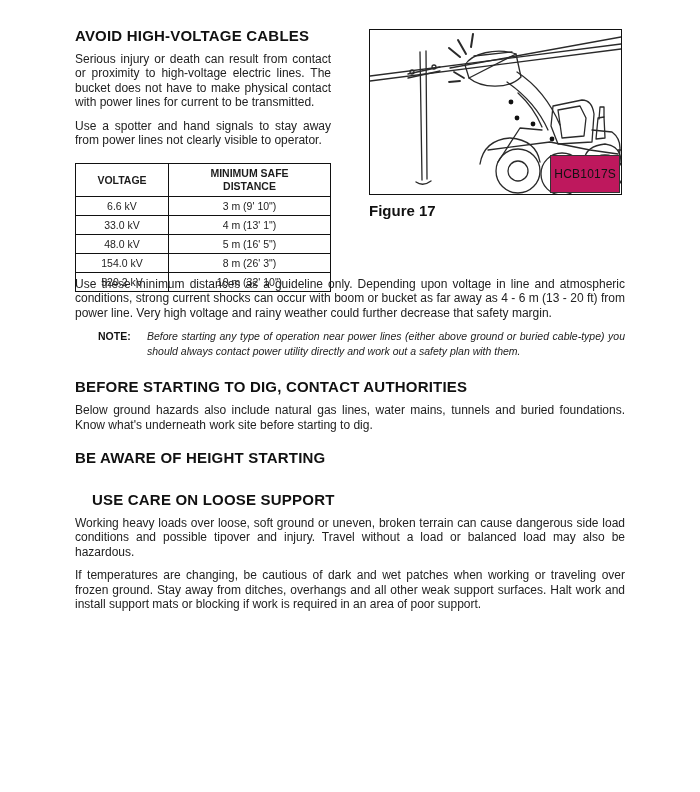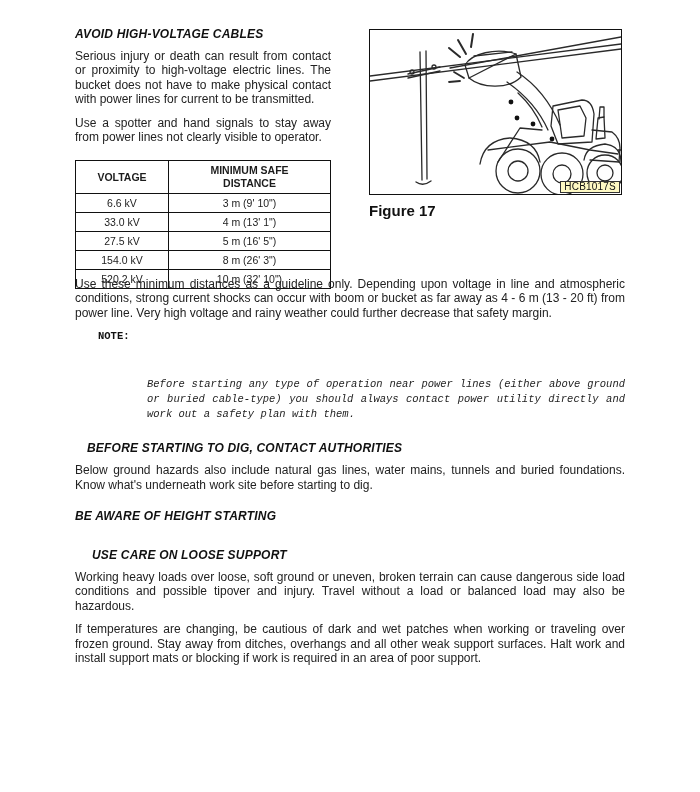--- a/index.html
+++ b/index.html
@@ -1,21 +1,21 @@
 <!DOCTYPE html>
 <html><head>
 <meta charset="utf-8">
 <style>
   html,body { margin:0; padding:0; background:#ffffff; }
   .page {
     position:relative; width:700px; height:792px; background:#ffffff;
     font-family:"Liberation Sans", sans-serif; color:#1c1c1c; overflow:hidden;
   }
   h1,h2,p { margin:0; }
-  .heading { font-size:12px; font-weight:bold; letter-spacing:.2px; color:#111;font-style:italic; }
+  .heading { font-size:15px; font-weight:bold; letter-spacing:.2px; color:#111; }
   .body-text { font-size:12px; line-height:14.4px; text-align:justify; color:#222; }
 
   
   .left-col { position:absolute; left:75px; top:27px; width:256px; }
   .left-col .heading { margin-bottom:8px; }
   .left-col p { margin-bottom:9px; }
 
   table.vtable { border-collapse:collapse; width:256px; margin-top:16px; }
   table.vtable th, table.vtable td {
     border:1.2px solid #111; text-align:center; vertical-align:middle;
@@ -25,32 +25,32 @@
   table.vtable td { height:16px; }
   .col-voltage { width:88px; }
   .th-wrap { display:block; width:120px; margin:0 auto; line-height:13px; }
   .th-v { line-height:13px; display:block; }
 
   
   .figure-block { position:absolute; left:369px; top:29px; width:254px; }
   .figure-box { position:relative; width:251px; height:164px; border:1.5px solid #111; background:#fff; }
   .figure-box svg { display:block; }
   .figure-code {
-    position:absolute; right:1px; bottom:1px; background:#fef9c3; color:#111;
-    border:1px solid #333; font-size:10px; line-height:10px; padding:0 3px; letter-spacing:.2px;
+    position:absolute; right:1px; bottom:1px; background:#be185d; color:#111;
+    border:1px solid #333; font-size:12px; line-height:10px; padding:13px 3px; letter-spacing:.2px;
   }
   .figure-caption { margin-top:7px; font-size:15px; font-weight:bold; color:#111; }
 
   
   .body-col { position:absolute; left:75px; top:277px; width:550px; }
   .body-col .body-text { margin-bottom:9px; }
-  .note-row { display:flex; margin:2px 0 0 23px; width:527px;font-family:Liberation Mono, monospace; }
+  .note-row { display:flex; margin:2px 0 0 23px; width:527px; }
   .note-label { font-size:10.5px; font-weight:bold; width:49px; flex:none; line-height:15px; color:#111; }
-  .note-text { font-size:10.5px; font-style:italic; line-height:15px; text-align:justify; width:478px; color:#222;margin-top:48px; }
-  .h2-1 { margin:19px 12px 8px; }
+  .note-text { font-size:10.5px; font-style:italic; line-height:15px; text-align:justify; width:478px; color:#222; }
+  .h2-1 { margin:19px 0 8px; }
   .h2-2 { margin:17px 0 8px; }
   .h2-3 { margin:25px 17px 8px; }
 </style>
 </head>
 <body>
 
 <div class="page">
 
   <div class="left-col">
     <h1 class="heading">AVOID HIGH-VOLTAGE CABLES</h1>
@@ -71,21 +71,21 @@
       <tbody>
         <tr>
           <td>6.6 kV</td>
           <td>3 m (9' 10")</td>
         </tr>
         <tr>
           <td>33.0 kV</td>
           <td>4 m (13' 1")</td>
         </tr>
         <tr>
-          <td>27.5 kV</td>
+          <td>48.0 kV</td>
           <td>5 m (16' 5")</td>
         </tr>
         <tr>
           <td>154.0 kV</td>
           <td>8 m (26' 3")</td>
         </tr>
         <tr>
           <td>520.2 kV</td>
           <td>10 m (32' 10")</td>
         </tr>

